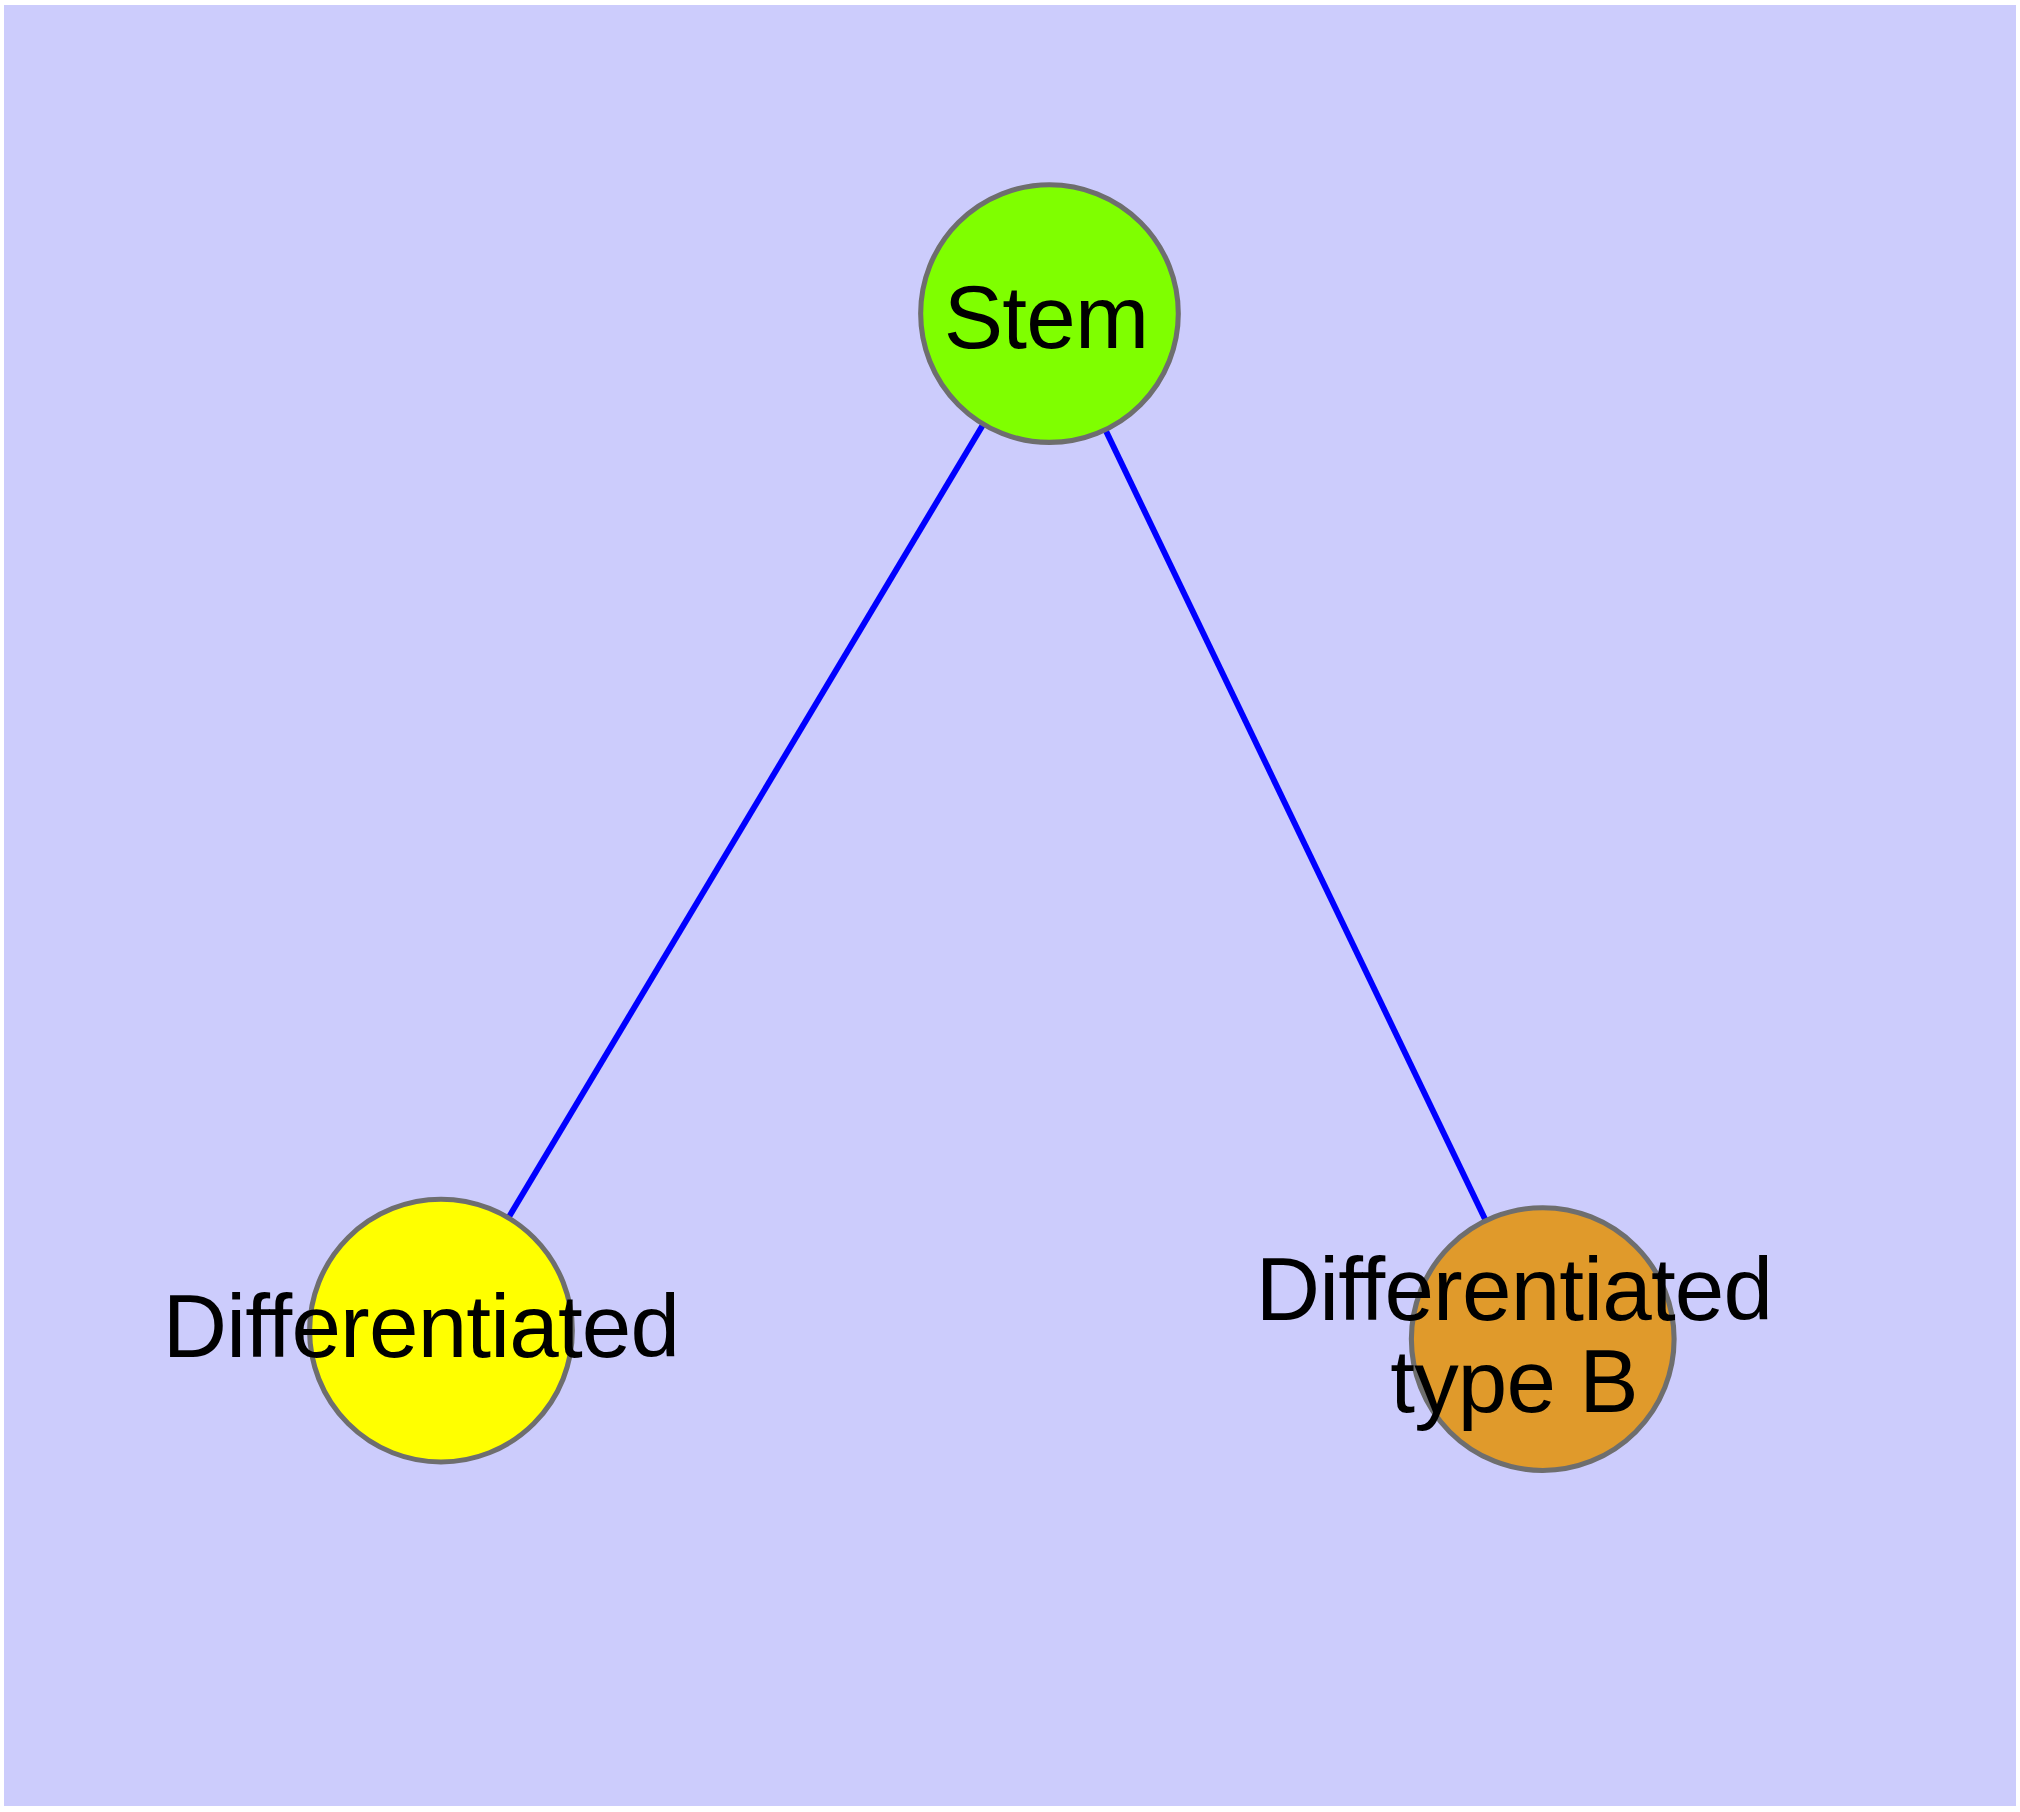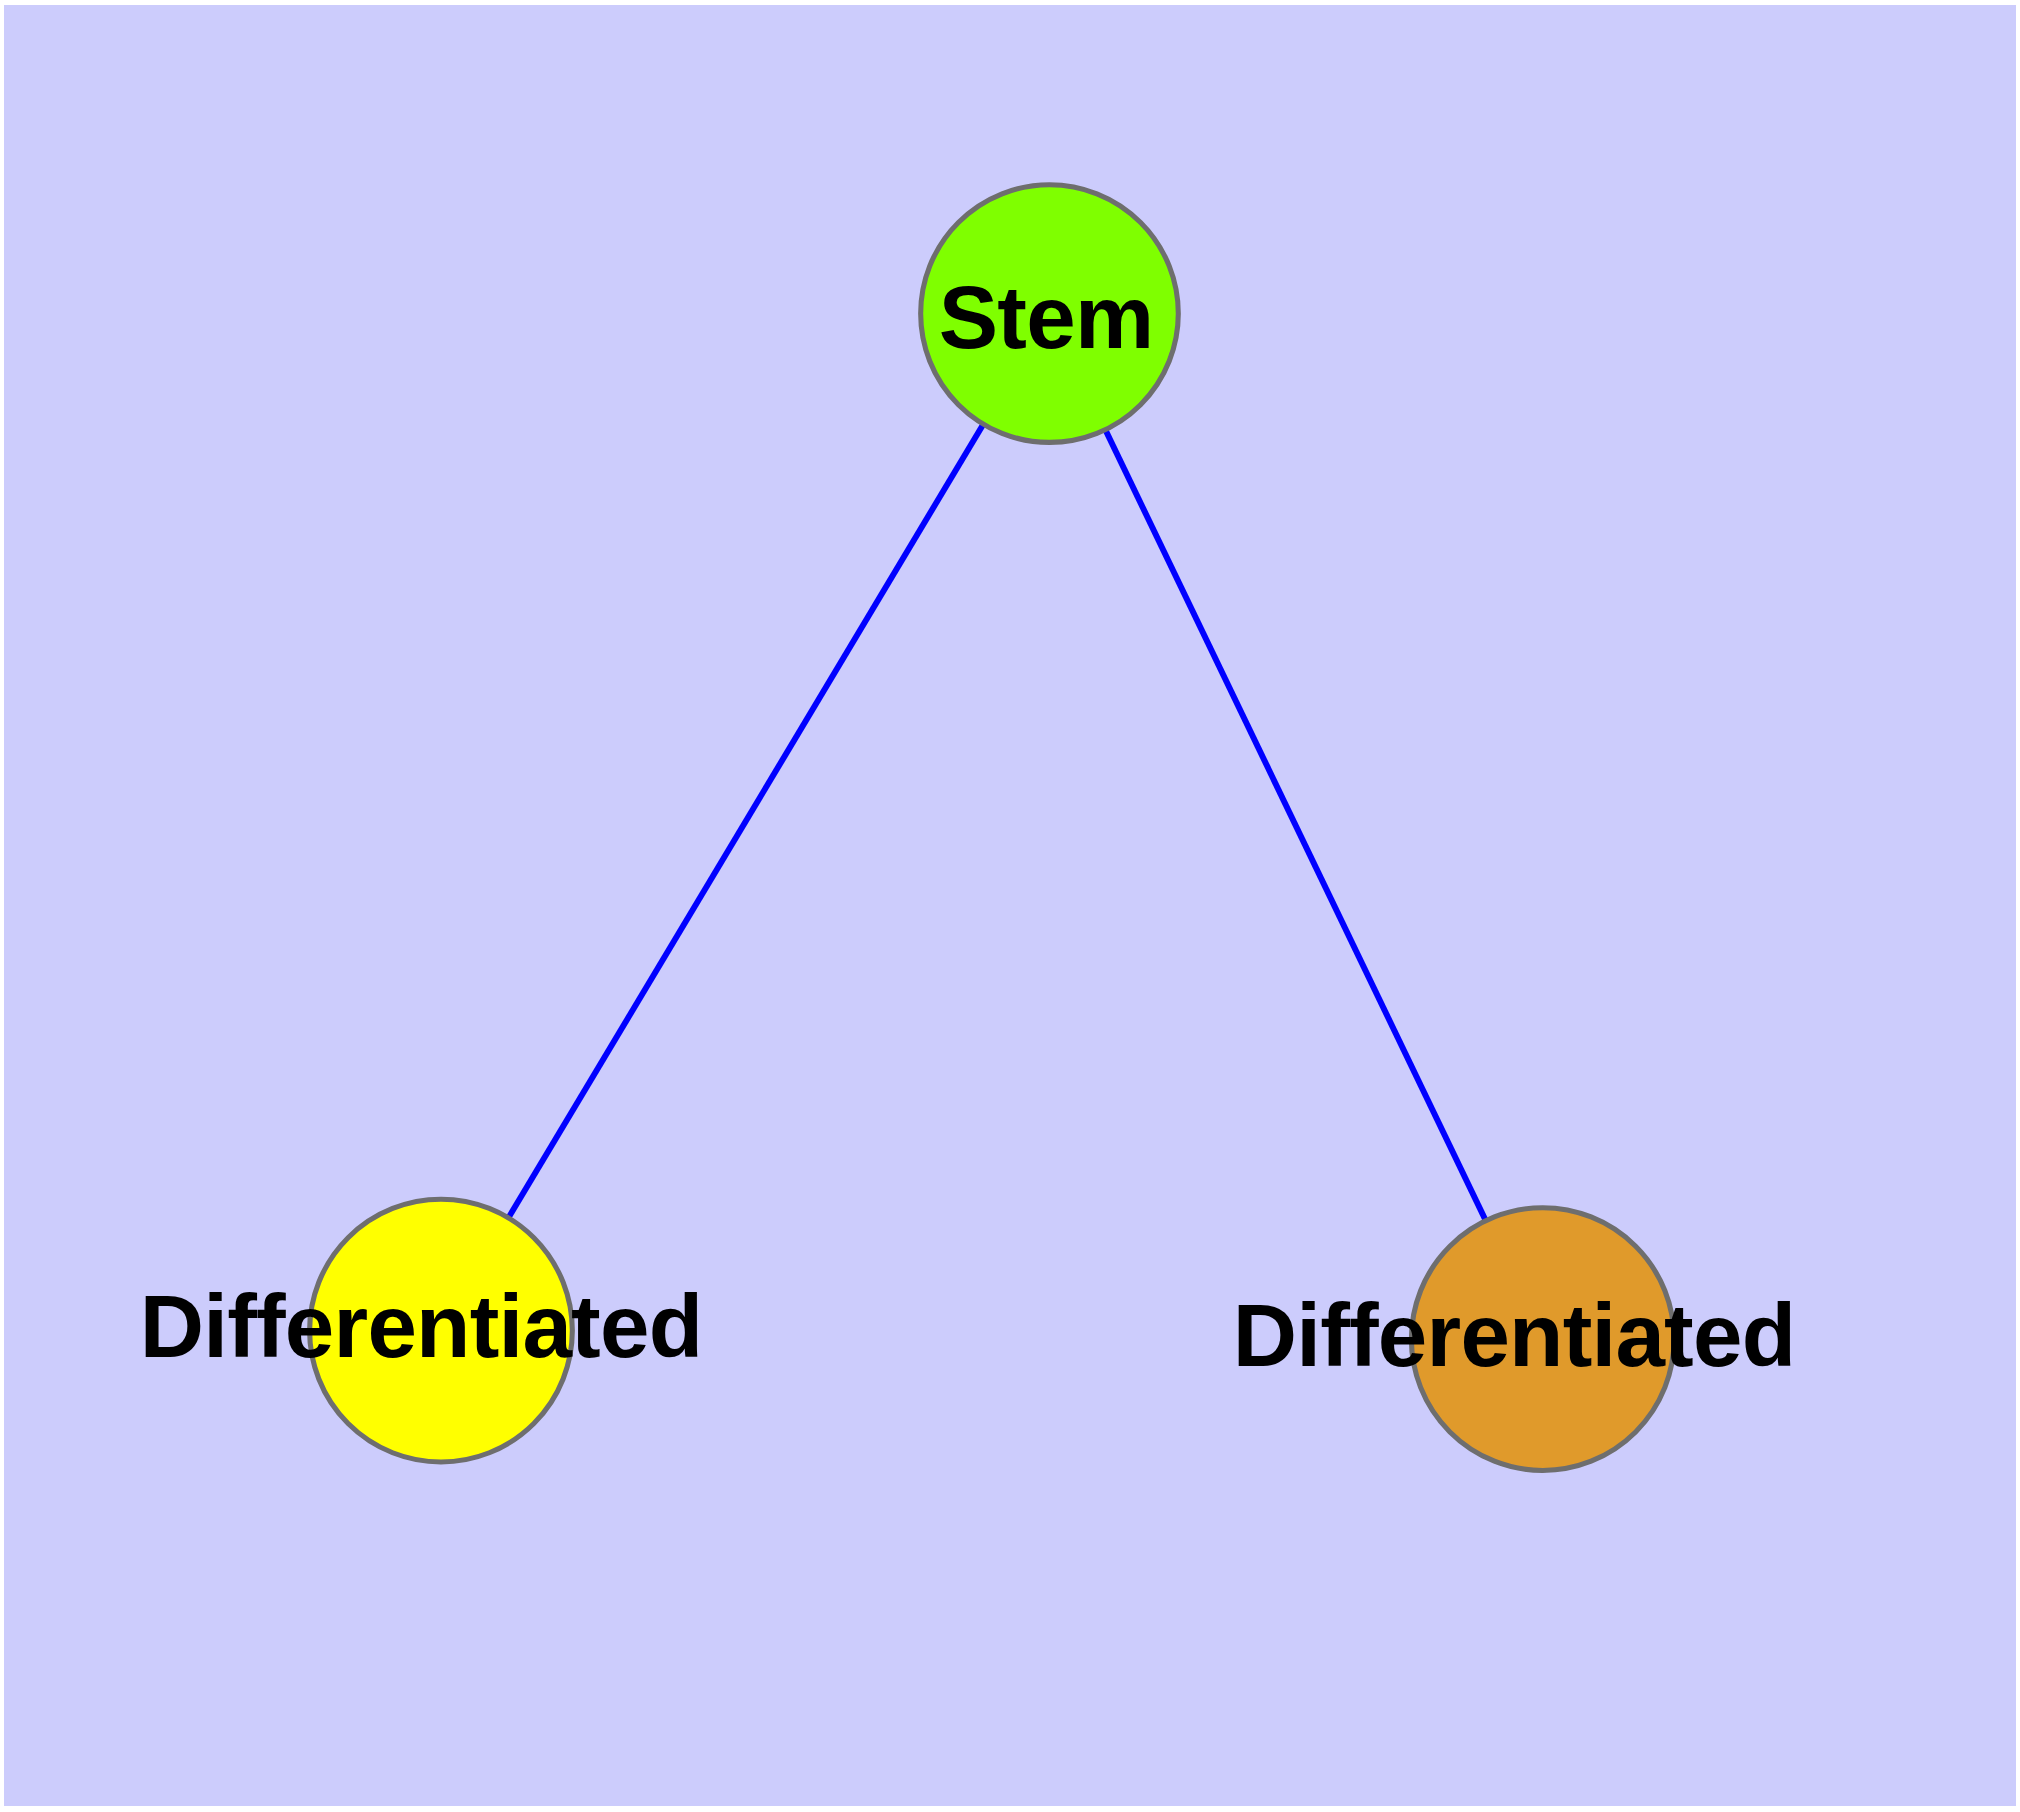--- a/index.html
+++ b/index.html
@@ -37,21 +37,21 @@
     stroke-width: 6;
   }
   .edge-line {
     stroke: #0000ff;
     stroke-width: 7;
     stroke-linecap: butt;
   }
   .node-label {
     position: absolute;
     color: #000000;
-    font-weight: bold;
+    font-weight: normal;
     font-size: 89px;
     line-height: 92px;
     text-align: center;
     white-space: pre;
     letter-spacing: -0.8px;
     pointer-events: none;
     transform: translate(-50%, -50%);
   }
 </style>
 </head>
@@ -68,16 +68,16 @@
     <g id="nodes-layer">
         <circle class="node-circle" cx="1238" cy="370" r="152" fill="#7fff00" stroke="#6e6e6e"></circle>
         <circle class="node-circle" cx="520" cy="1570" r="155" fill="#ffff00" stroke="#6e6e6e"></circle>
         <circle class="node-circle" cx="1820" cy="1580" r="155" fill="#e09a2b" stroke="#6e6e6e"></circle>
       </g>
   </svg>
 
   <div id="labels-layer">
       <div class="node-label" style="left: 1046px; top: 317px; color: rgb(0, 0, 0);"><div>Stem</div></div>
       <div class="node-label" style="left: 421px; top: 1326px; color: rgb(0, 0, 0);"><div>Differentiated</div></div>
-      <div class="node-label" style="left: 1514px; top: 1335px; color: rgb(0, 0, 0);"><div>Differentiated</div></div>
+      <div class="node-label" style="left: 1514px; top: 1335px; color: rgb(0, 0, 0);"><div>Differentiated</div><div>type B</div></div>
     </div>
 </div>
 
 
 </body></html>

